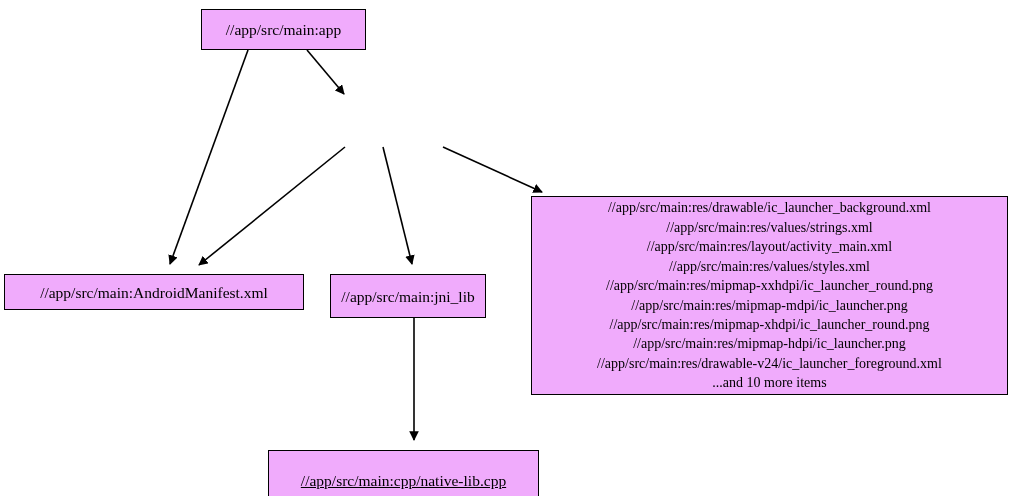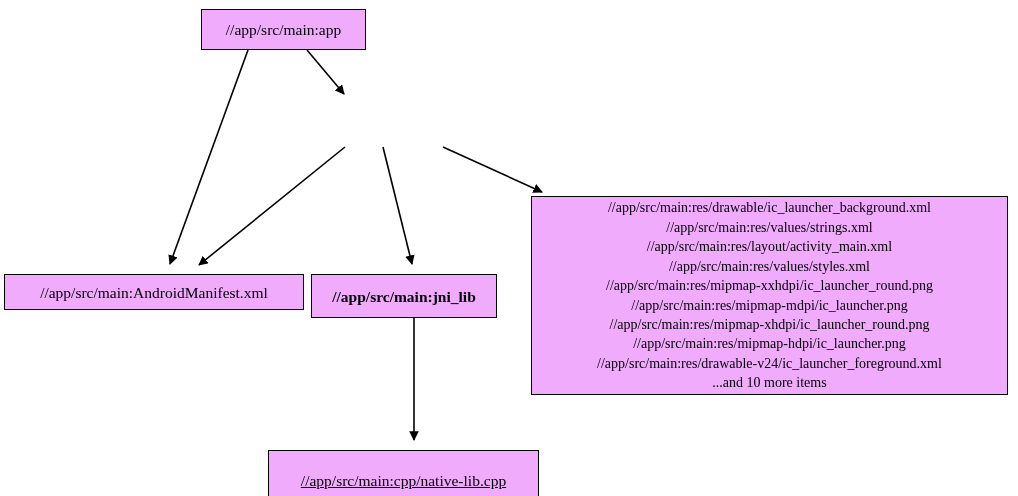--- a/index.html
+++ b/index.html
@@ -46,21 +46,21 @@
   }
   .node-label {
     display: block;
     white-space: pre;
     text-align: center;
   }
   
   #node-app        { left: 201px; top: 9px;   width: 165px; height: 41px; }
   #node-lib        { left: 302px; top: 104px; width: 155px; height: 43px; }
   #node-manifest   { left: 4px;   top: 274px; width: 300px; height: 36px; }
-  #node-jni        { left: 311px; top: 274px; width: 186px; height: 44px; font-weight: bold; }
+  #node-jni        { left: 330px; top: 274px; width: 156px; height: 44px; }
   #node-nativelib  { left: 268px; top: 450px; width: 271px; height: 60px; text-decoration: underline; }
   #node-resources  { left: 531px; top: 196px; width: 477px; height: 199px;
                      font-size: 14px; line-height: 19.4px; }
 </style>
 </head>
 <body>
 
 <div id="graph-canvas">
 
   <svg class="edge-layer" viewBox="0 0 1018 496" width="1018" height="496" xmlns="http://www.w3.org/2000/svg">

